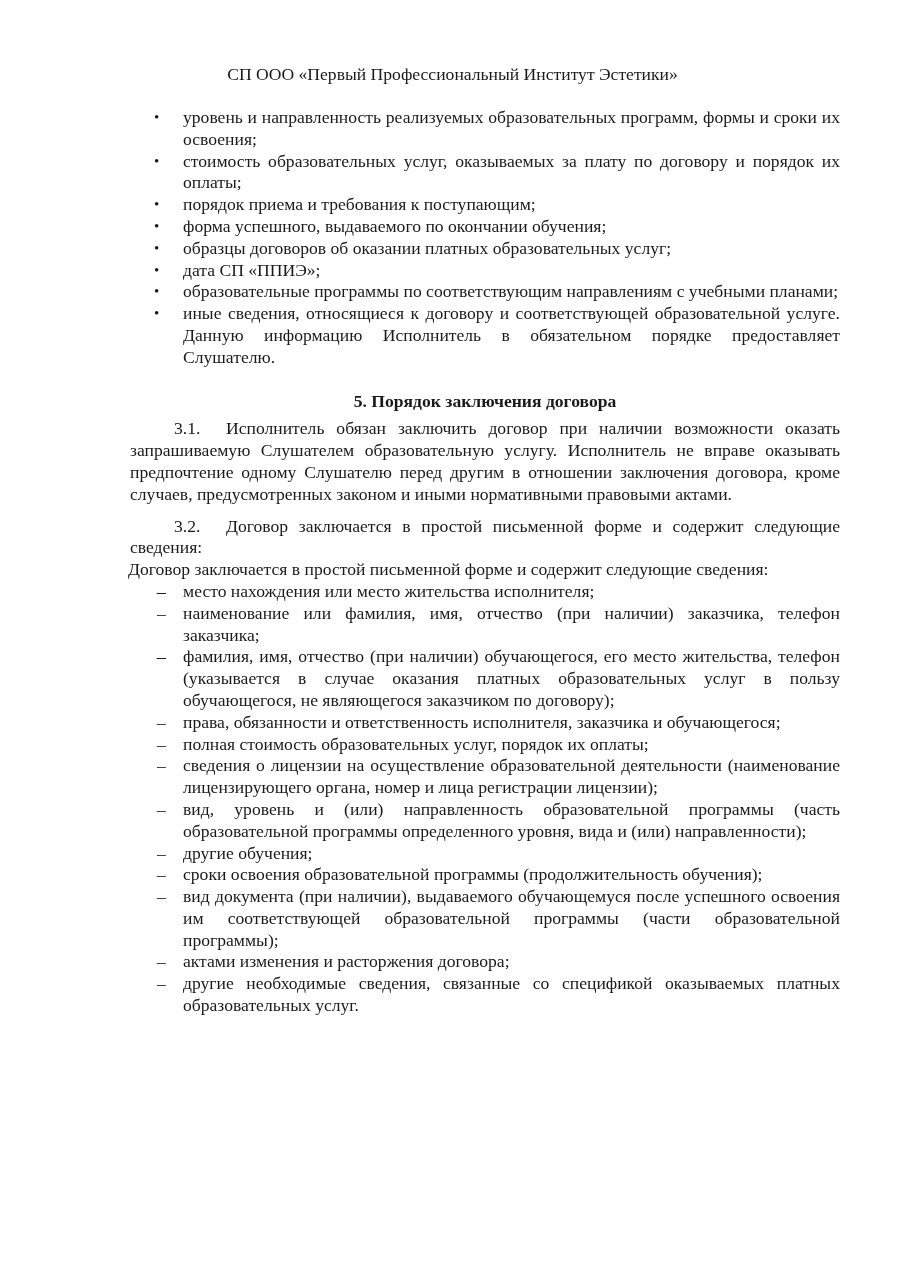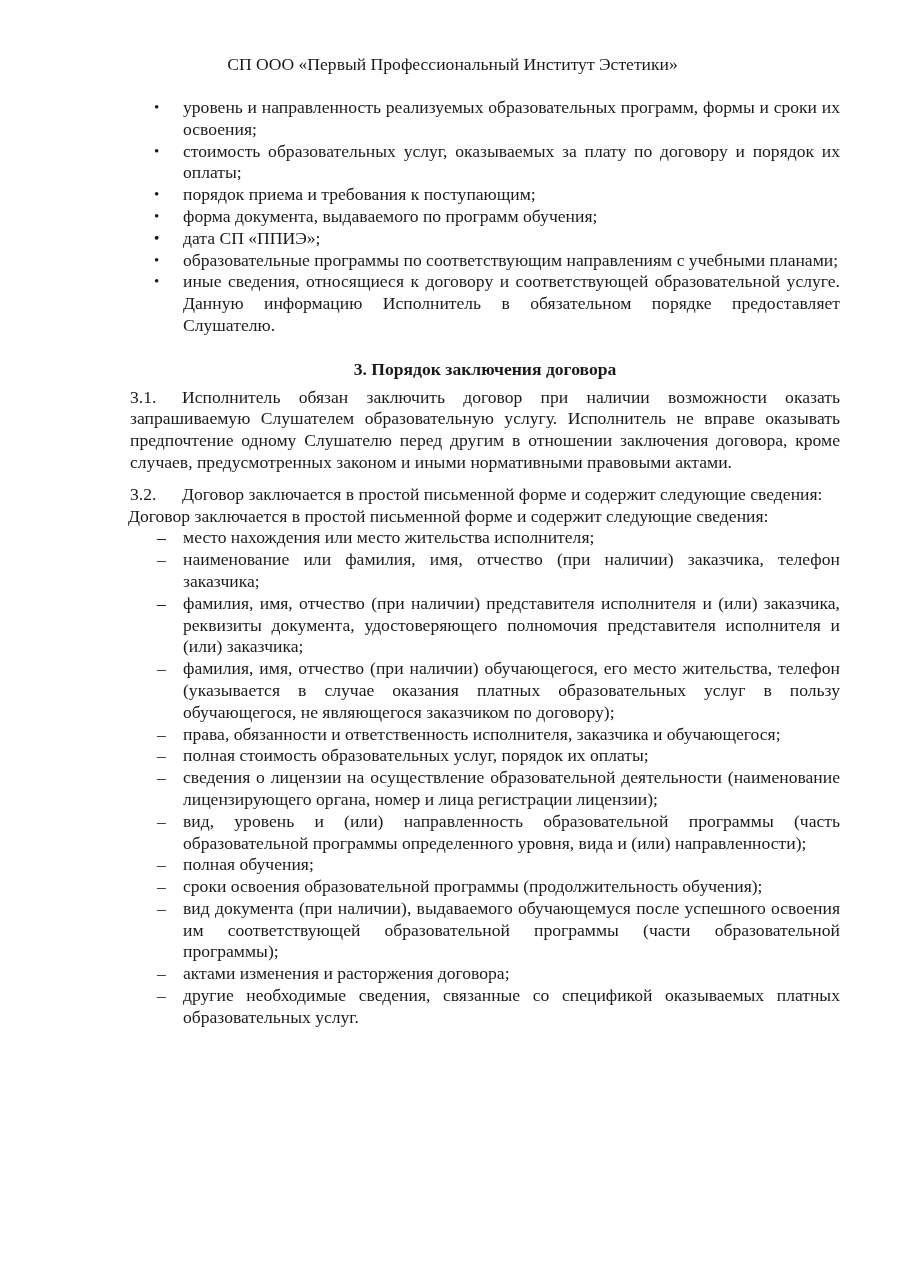--- a/index.html
+++ b/index.html
@@ -3,79 +3,79 @@
   <meta charset="utf-8">
   <style>
     html, body { margin: 0; padding: 0; background: #ffffff; }
     body {
       width: 905px; height: 1280px; overflow: hidden; position: relative;
       font-family: "Liberation Serif", "DejaVu Serif", serif;
       color: #1a1a1a;
       font-size: 17.6px;
       line-height: 21.8px;
     }
-    .page { position: absolute; left: 0; top: 0; width: 905px; height: 1256px; }
+    .page { position: absolute; left: 0; top: 10px; width: 905px; height: 1256px; }
     .header {
       position: absolute; top: 54px; left: 0; width: 905px;
       text-align: center; font-size: 17.6px;
     }
     .content { position: absolute; left: 130px; top: 97px; width: 710px; }
     ul.list { list-style: none; margin: 0; padding: 0; }
     ul.list li {
       position: relative; padding-left: 53px; text-align: justify;
       text-align-last: left;
     }
     ul.list li .marker {
       position: absolute; left: 24px; top: 0;
     }
     ul.bullets li .marker { left: 24px; font-size: 15px; }
     ul.dashes li .marker { left: 27px; }
     .section-title {
       text-align: center; font-weight: bold; margin: 22px 0 6px 0;
     }
     .para { text-align: justify; margin: 0; }
-    .para .num { display: inline-block; width: 52px; }
+    .para .num { display: inline-block; width: 52px; margin-left: 44px; }
     .gap { height: 10px; }
   </style>
 </head>
 <body>
 
 <div class="page">
   <div class="header">СП ООО «Первый Профессиональный Институт Эстетики»</div>
 
   <div class="content">
     <ul class="list bullets">
       <li><span class="marker">•</span><span>уровень и направленность реализуемых образовательных программ, формы и сроки их освоения;</span></li>
       <li><span class="marker">•</span><span>стоимость образовательных услуг, оказываемых за плату по договору и порядок их оплаты;</span></li>
       <li><span class="marker">•</span><span>порядок приема и требования к поступающим;</span></li>
-      <li><span class="marker">•</span><span>форма документа, выдаваемого по программ обучения;</span></li>
-      <li><span class="marker">•</span></li>
+      <li><span class="marker">•</span><span>форма успешного, выдаваемого по окончании обучения;</span></li>
+      <li><span class="marker">•</span><span>образцы договоров об оказании платных образовательных услуг;</span></li>
       <li><span class="marker">•</span><span>дата СП «ППИЭ»;</span></li>
       <li><span class="marker">•</span><span>образовательные программы по соответствующим направлениям с учебными планами;</span></li>
       <li><span class="marker">•</span><span>иные сведения, относящиеся к договору и соответствующей образовательной услуге. Данную информацию Исполнитель в обязательном порядке предоставляет Слушателю.</span></li>
     </ul>
 
-    <div class="section-title">3. Порядок заключения договора</div>
+    <div class="section-title">5. Порядок заключения договора</div>
 
     <p class="para"><span class="num">3.1.</span><span>Исполнитель обязан заключить договор при наличии возможности оказать запрашиваемую Слушателем образовательную услугу. Исполнитель не вправе оказывать предпочтение одному Слушателю перед другим в отношении заключения договора, кроме случаев, предусмотренных законом и иными нормативными правовыми актами.</span></p>
     <div class="gap"></div>
     <p class="para"><span class="num">3.2.</span><span>Договор заключается в простой письменной форме и содержит следующие сведения:</span></p>
     <p class="para intro" style="margin-left:-2px;">Договор заключается в простой письменной форме и содержит следующие сведения:</p>
 
     <ul class="list dashes">
       <li><span class="marker">–</span></li>
       <li><span class="marker">–</span><span>место нахождения или место жительства исполнителя;</span></li>
       <li><span class="marker">–</span><span>наименование или фамилия, имя, отчество (при наличии) заказчика, телефон заказчика;</span></li>
       <li><span class="marker">–</span></li>
-      <li><span class="marker">–</span><span>фамилия, имя, отчество (при наличии) представителя исполнителя и (или) заказчика, реквизиты документа, удостоверяющего полномочия представителя исполнителя и (или) заказчика;</span></li>
+      <li><span class="marker">–</span></li>
       <li><span class="marker">–</span><span>фамилия, имя, отчество (при наличии) обучающегося, его место жительства, телефон (указывается в случае оказания платных образовательных услуг в пользу обучающегося, не являющегося заказчиком по договору);</span></li>
       <li><span class="marker">–</span><span>права, обязанности и ответственность исполнителя, заказчика и обучающегося;</span></li>
       <li><span class="marker">–</span><span>полная стоимость образовательных услуг, порядок их оплаты;</span></li>
       <li><span class="marker">–</span><span>сведения о лицензии на осуществление образовательной деятельности (наименование лицензирующего органа, номер и лица регистрации лицензии);</span></li>
       <li><span class="marker">–</span><span>вид, уровень и (или) направленность образовательной программы (часть образовательной программы определенного уровня, вида и (или) направленности);</span></li>
-      <li><span class="marker">–</span><span>полная обучения;</span></li>
+      <li><span class="marker">–</span><span>другие обучения;</span></li>
       <li><span class="marker">–</span><span>сроки освоения образовательной программы (продолжительность обучения);</span></li>
       <li><span class="marker">–</span><span>вид документа (при наличии), выдаваемого обучающемуся после успешного освоения им соответствующей образовательной программы (части образовательной программы);</span></li>
       <li><span class="marker">–</span><span>актами изменения и расторжения договора;</span></li>
       <li><span class="marker">–</span><span>другие необходимые сведения, связанные со спецификой оказываемых платных образовательных услуг.</span></li>
     </ul>
   </div>
 </div>
 
 </body></html>

